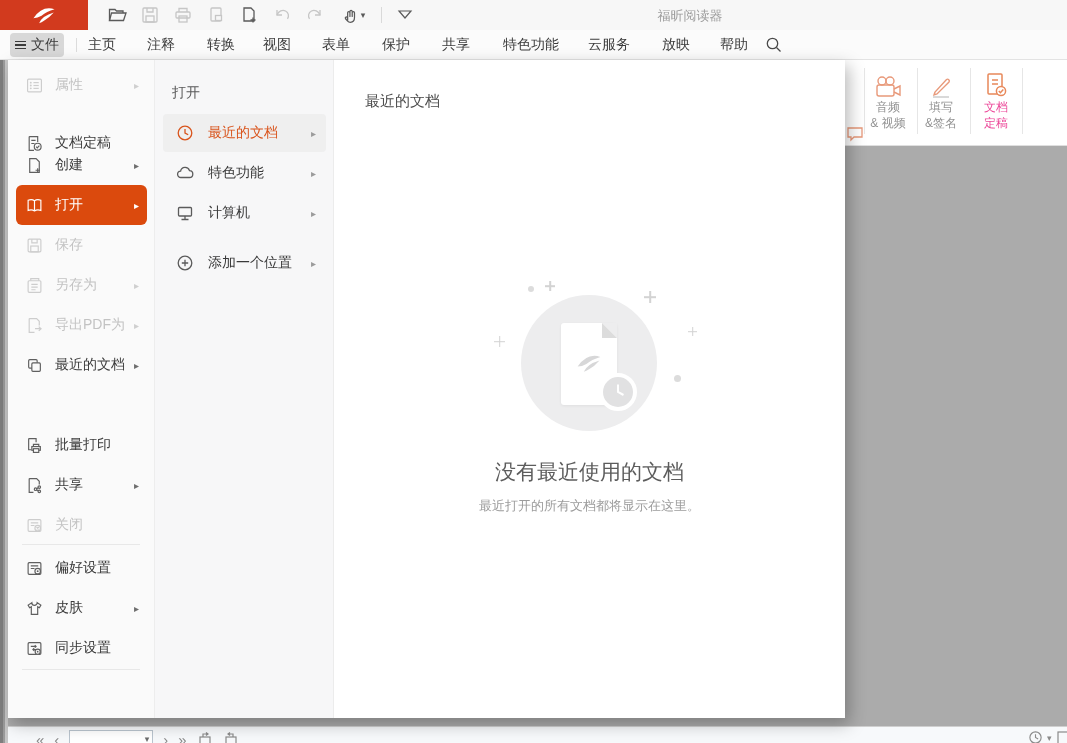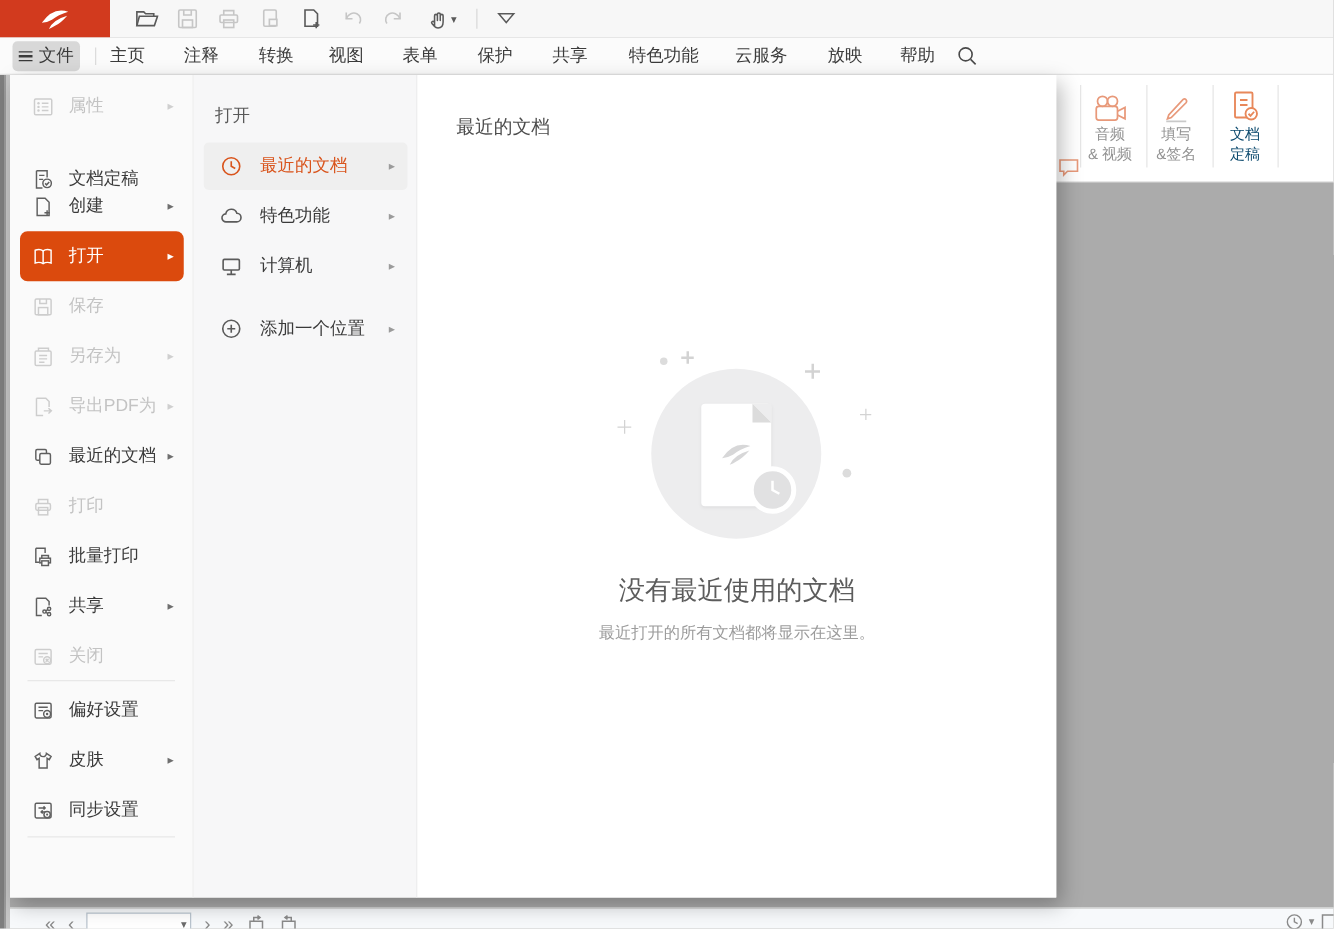--- a/index.html
+++ b/index.html
@@ -31,21 +31,21 @@
   .menu-item { position:absolute; top:6px; font-size:14px; color:#3C3C3C; }
   .menu-search { position:absolute; left:765px; top:6px; }
 
   
   .ribbon { position:absolute; left:0; top:60px; width:1067px; height:86px; background:#FFFFFF;
     border-bottom:1px solid #DFDFDF; }
   .rb-btn { position:absolute; top:5px; width:56px; height:76px; display:flex; flex-direction:column;
     align-items:center; }
   .rb-ic { height:34px; display:flex; align-items:flex-end; justify-content:center; }
   .rb-l { font-size:12px; line-height:16px; color:#929292; text-align:center; }
-  .rb-l.dark { color:#0c4a6e; }
+  .rb-l.dark { color:#ec4899; }
   .rb-sep { position:absolute; top:8px; width:1px; height:66px; background:#E6E6E6; }
   .rb-partial { position:absolute; left:846px; top:65px; width:20px; }
   .rb-partial .rb-l { text-align:left; }
 
   
   .docarea { position:absolute; left:0; top:146px; width:1067px; height:580px; background:#ABABAB; }
   .statusbar { position:absolute; left:0; top:726px; width:1067px; height:17px; background:#F7F9FB;
     border-top:1px solid #CFCFCF; }
   .sb-left { position:absolute; left:36px; top:3px; display:flex; align-items:center; gap:10px;
     color:#8A8A8A; font-size:15px; }
@@ -173,20 +173,21 @@
         </svg>
         <span class="caret">▾</span>
       </div>
       <div class="qat-sep"></div>
       <div class="qat-btn">
         <svg class="icon-dark" width="16" height="12" viewBox="0 0 16 12" fill="none" stroke="currentColor" stroke-width="1.2">
           <polygon points="2,2 14,2 8,9"></polygon>
         </svg>
       </div>
     </div>
+    <div class="win-title">福昕阅读器</div>
   </div>
 
   <div class="menubar">
     <div class="file-btn">
       <span class="hamburger">
           <i></i>
           <i></i>
           <i></i>
         </span>
       <span>文件</span>
@@ -369,28 +370,20 @@
 
       <div class="fm-row" style="top:285px">
         <svg class="ic" viewBox="0 0 16 16" fill="none" stroke="currentColor" stroke-width="1.1">
           <rect x="2.5" y="2.5" width="8" height="8" rx="1"></rect>
             <rect x="5.5" y="5.5" width="8" height="8" rx="1" fill="#FAFAFA"></rect>
         </svg>
         <span class="lb">最近的文档</span>
         <span class="ar">▸</span>
       </div>
 
-      <div class="fm-row dis" style="top:325px">
-        <svg class="ic" viewBox="0 0 16 16" fill="none" stroke="currentColor" stroke-width="1.1">
-          <path d="M4.5 5.5 V2.5 H11.5 V5.5"></path>
-            <rect x="2.5" y="5.5" width="11" height="5" rx="1"></rect>
-            <rect x="4.5" y="8.5" width="7" height="5.5"></rect>
-        </svg>
-        <span class="lb">打印</span>
-      </div>
 
       <div class="fm-row" style="top:365px">
         <svg class="ic" viewBox="0 0 16 16" fill="none" stroke="currentColor" stroke-width="1.1">
           <path d="M2.5 1.5 H9.5 V5 M2.5 1.5 V12 H5"></path>
             <path d="M7 9 V7 H12 V9"></path>
             <rect x="5.5" y="9" width="8" height="3.5"></rect>
             <rect x="7" y="11" width="5" height="3.5" fill="#FAFAFA"></rect>
         </svg>
         <span class="lb">批量打印</span>
       </div>

